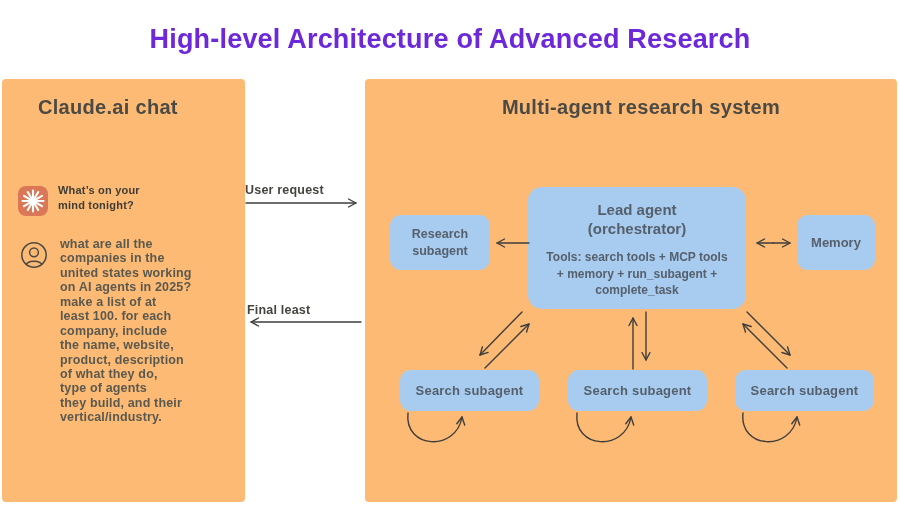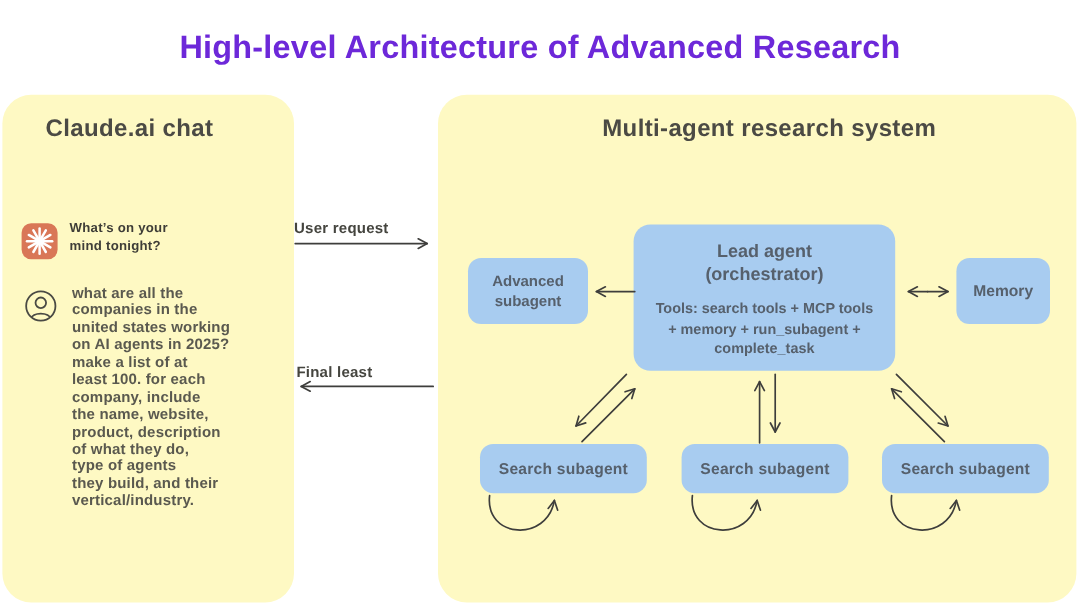--- a/index.html
+++ b/index.html
@@ -11,21 +11,21 @@
   .canvas { position: absolute; inset: 0; width: 900px; height: 506px; }
 
   .page-title {
     position: absolute; top: 24px; left: 0; width: 900px;
     text-align: center; font-size: 27px; font-weight: bold; color: #6d28d9;
     letter-spacing: 0.2px;
   }
 
   .panel {
     position: absolute; top: 79px; height: 423px;
-    background: #fef9c3; border-radius: 24px;
+    background: #fdba74; border-radius: 4px;
   }
   .panel-left  { left: 2px;   width: 243px; }
   .panel-right { left: 365px; width: 532px; }
 
   .panel-title {
     position: absolute; top: 17px; font-size: 20px; font-weight: bold;
     color: #4b4a44; letter-spacing: 0.3px;
   }
   .panel-left .panel-title { left: 36px; }
   .panel-right .panel-title { left: 0; width: 100%; text-align: center; padding-left: 20px; }
@@ -136,21 +136,21 @@
 they build, and their
 vertical/industry.</p>
   </section>
 
   <div class="flow-label flow-user-request">User request</div>
   <div class="flow-label flow-final-report">Final least</div>
 
   <section class="panel panel-right">
     <h2 class="panel-title">Multi-agent research system</h2>
 
-    <div class="node node-citations">Advanced
+    <div class="node node-citations">Research
 subagent</div>
 
     <div class="node node-lead">
       <div class="lead-title">Lead agent</div>
       <div class="lead-subtitle">(orchestrator)</div>
       <div class="lead-tools">Tools: search tools + MCP tools
 + memory + run_subagent +
 complete_task</div>
     </div>
 

